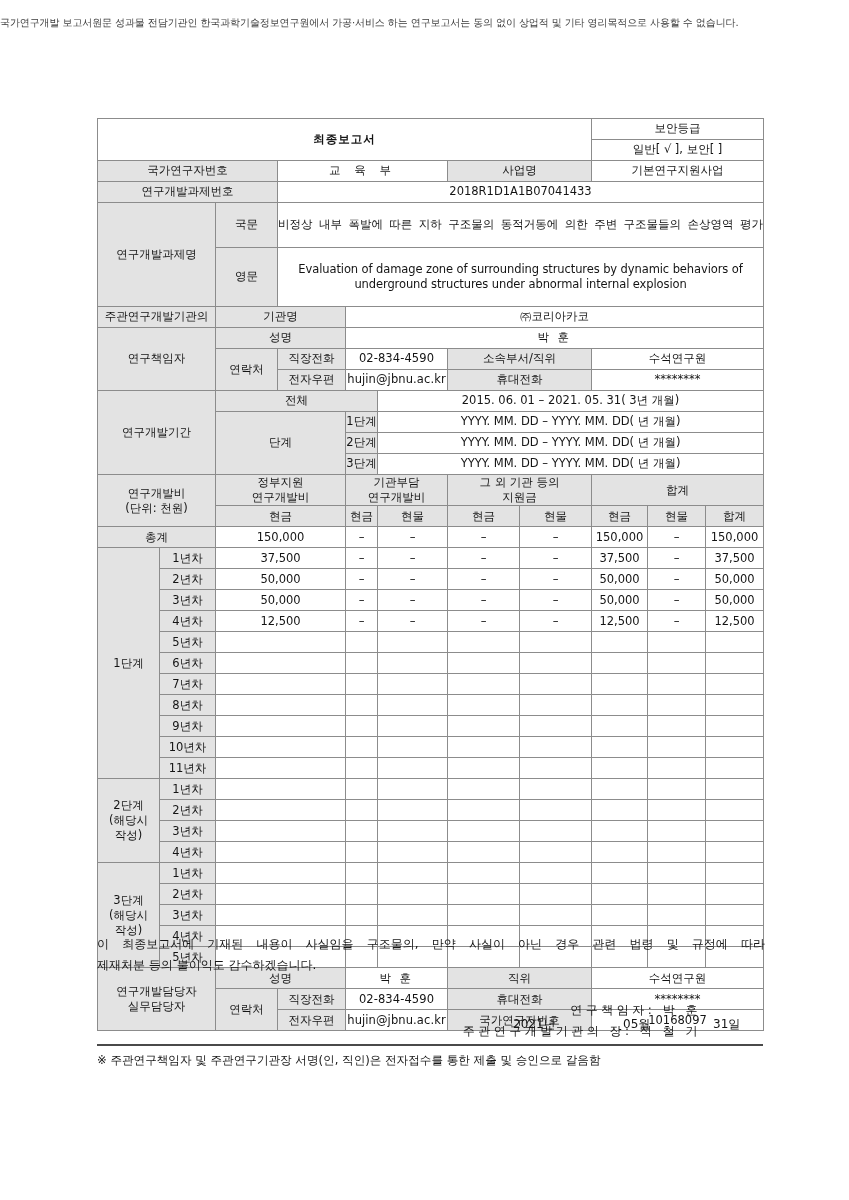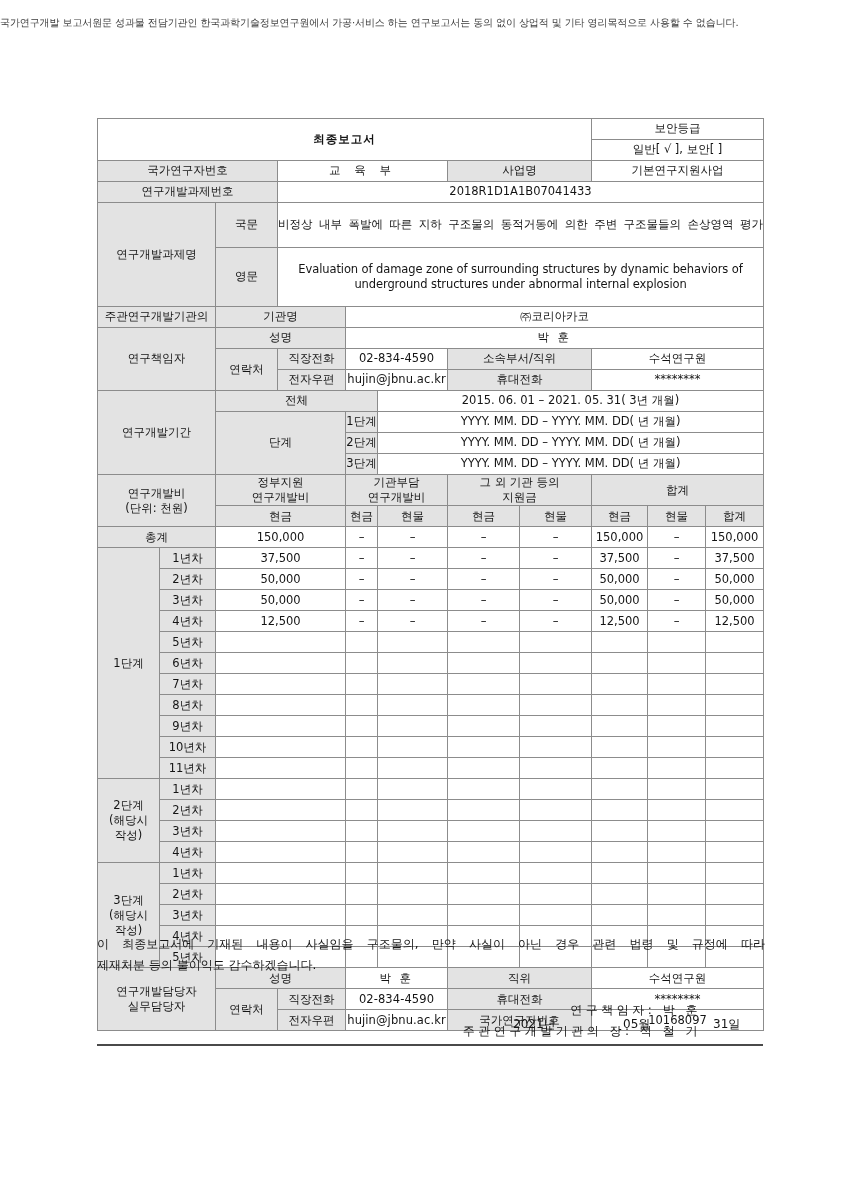--- a/index.html
+++ b/index.html
@@ -556,14 +556,15 @@
     <span class="dt-y">2021년</span><span class="dt-m">05월</span><span class="dt-d">31일</span>
   </div>
 
   <div class="signatures">
     <div class="sig-name">연구책임자: 박     훈</div>
     <div class="sig-name">주관연구개발기관의 장: 석 철 기</div>
   </div>
 
   <div class="rule"></div>
 
+  <div class="footnote">※  주관연구책임자 및 주관연구기관장 서명(인, 직인)은 전자접수를 통한 제출 및 승인으로 갈음함</div>
 
 </div>
 
 </body></html>

